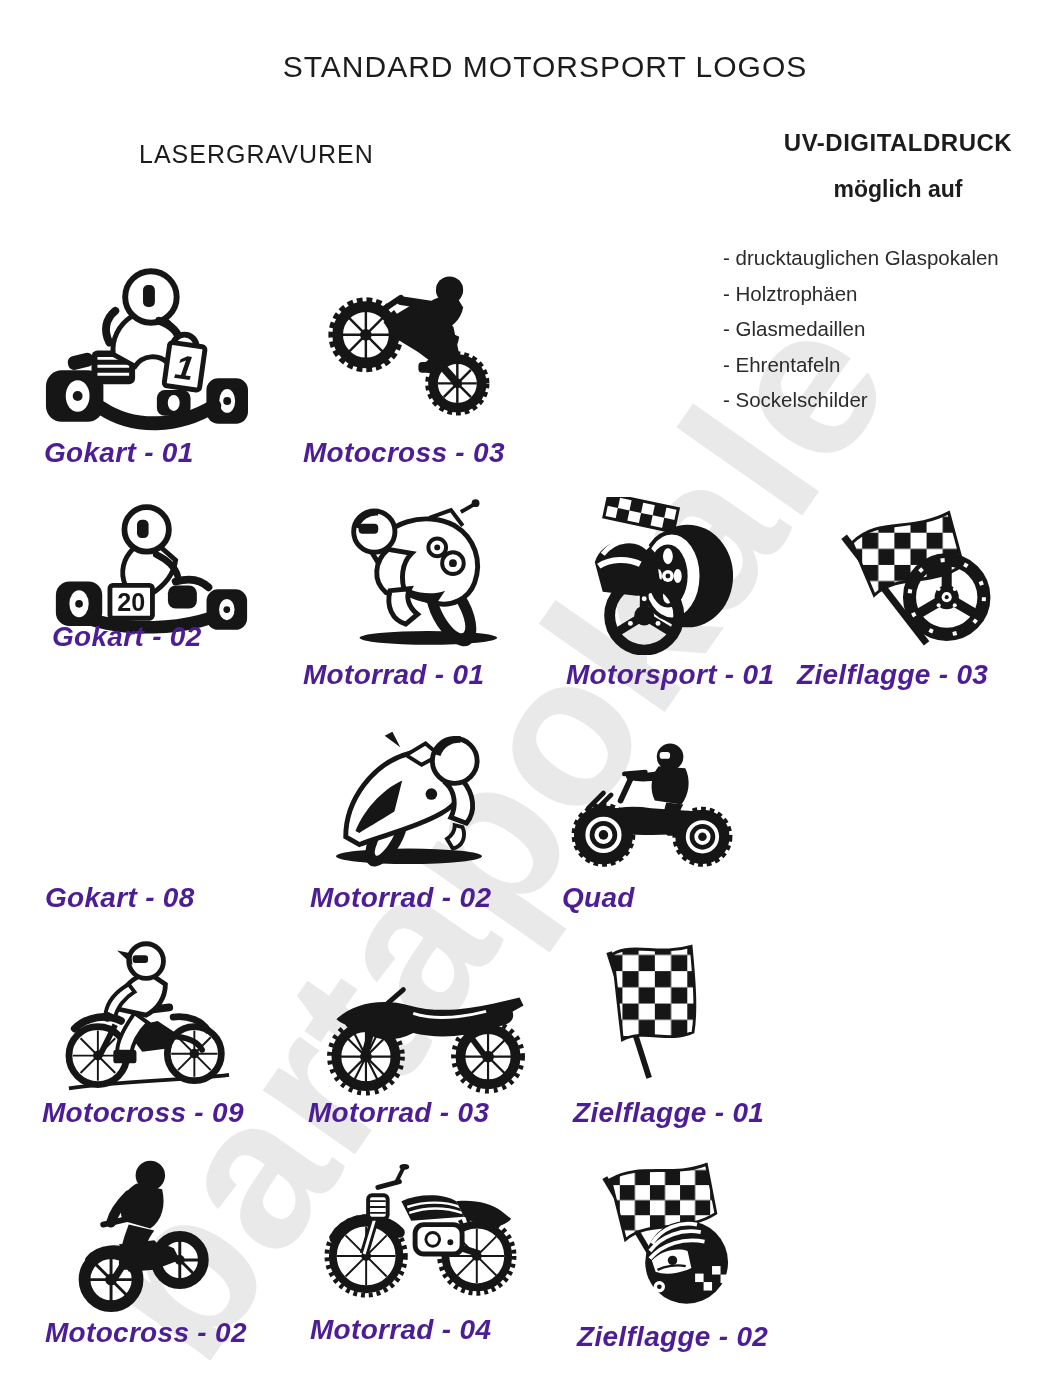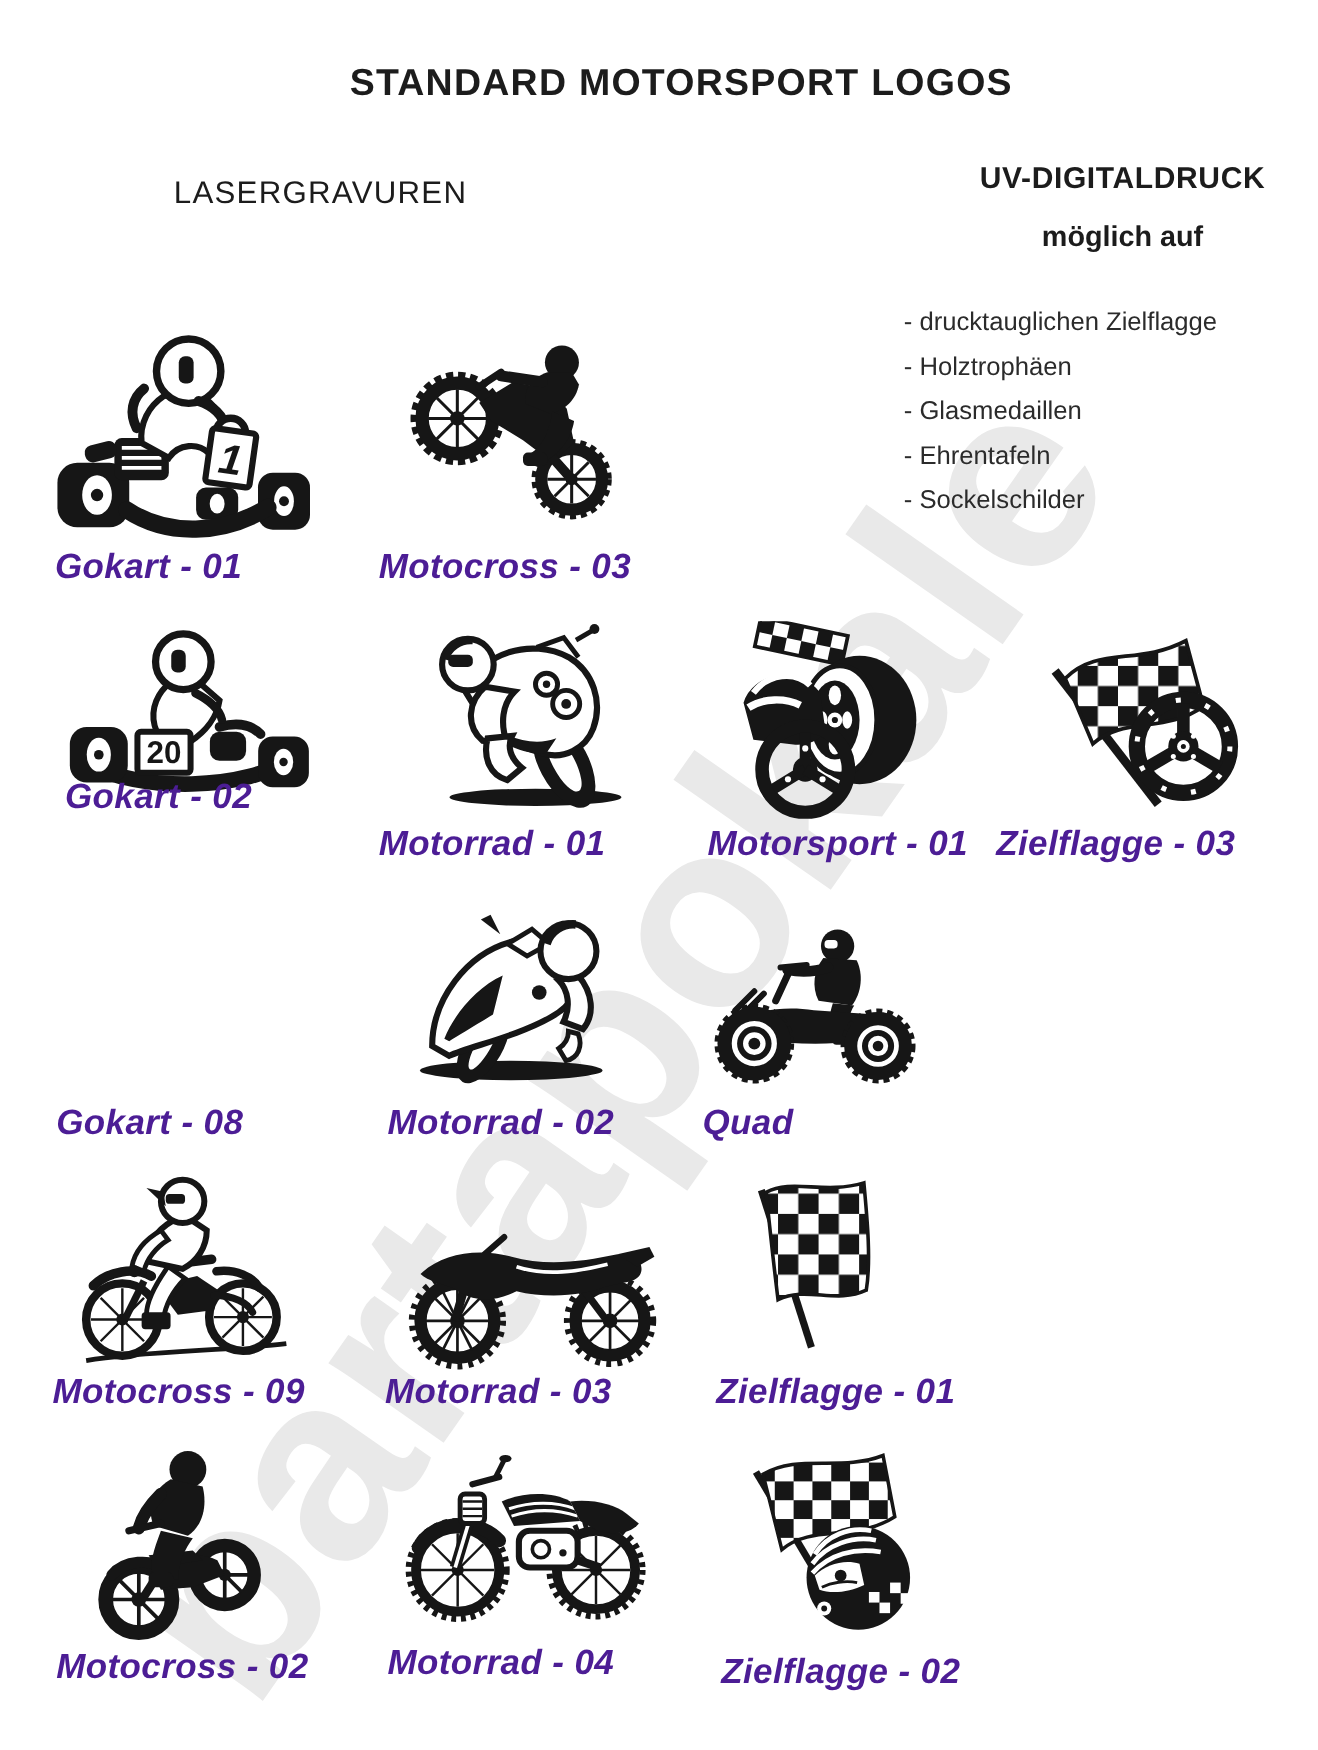--- a/index.html
+++ b/index.html
@@ -2,21 +2,21 @@
 <html><head>
 <meta charset="utf-8">
 <style>
   html,body{margin:0;padding:0;background:#ffffff;}
   .page{position:relative;width:1054px;height:1400px;background:#ffffff;overflow:hidden;
         font-family:"Liberation Sans",sans-serif;color:#1c1c1c;}
   .watermark{position:absolute;left:-270px;top:712px;width:1520px;text-align:center;
         transform:rotate(-55deg);font-size:212px;font-weight:bold;letter-spacing:2px;
         color:#e9e9e9;z-index:0;white-space:nowrap;user-select:none;}
   .title{position:absolute;left:0;right:0;top:50px;margin:0;text-align:center;
-        font-size:30px;font-weight:bold;letter-spacing:1px;z-index:1;padding-left:36px;}
+        font-size:30px;font-weight:normal;letter-spacing:1px;z-index:1;padding-left:36px;}
   .hdr-left{position:absolute;left:139px;top:140px;font-size:25px;font-weight:normal;
         letter-spacing:1px;z-index:1;}
   .hdr-right{position:absolute;left:730px;top:129px;width:336px;text-align:center;
         font-size:24px;font-weight:bold;letter-spacing:.5px;z-index:1;}
   .sub-right{position:absolute;left:730px;top:176px;width:336px;text-align:center;
         font-size:23px;font-weight:bold;z-index:1;}
   .materials{position:absolute;left:723px;top:240px;margin:0;padding:0;list-style:none;
         font-size:20.5px;line-height:35.5px;color:#2b2b2b;z-index:1;}
   .art{position:absolute;z-index:1;}
   .art svg{width:100%;height:100%;display:block;}
@@ -29,21 +29,21 @@
 <div class="page">
 
   <div class="watermark">bartapokale</div>
 
   <h1 class="title">STANDARD MOTORSPORT LOGOS</h1>
   <div class="hdr-left">LASERGRAVUREN</div>
   <div class="hdr-right">UV-DIGITALDRUCK</div>
   <div class="sub-right">möglich auf</div>
 
   <ul class="materials">
-    <li>- drucktauglichen Zielflagge</li>
+    <li>- drucktauglichen Glaspokalen</li>
     <li>- Holztrophäen</li>
     <li>- Glasmedaillen</li>
     <li>- Ehrentafeln</li>
     <li>- Sockelschilder</li>
   </ul>
 
   <div class="art" style="left:40px;top:258px;width:208px;height:176px">
     <svg viewBox="0 0 210 175">
       <g fill="#161616" stroke="none">
         <rect x="6" y="112" width="58" height="52" rx="16"></rect>

